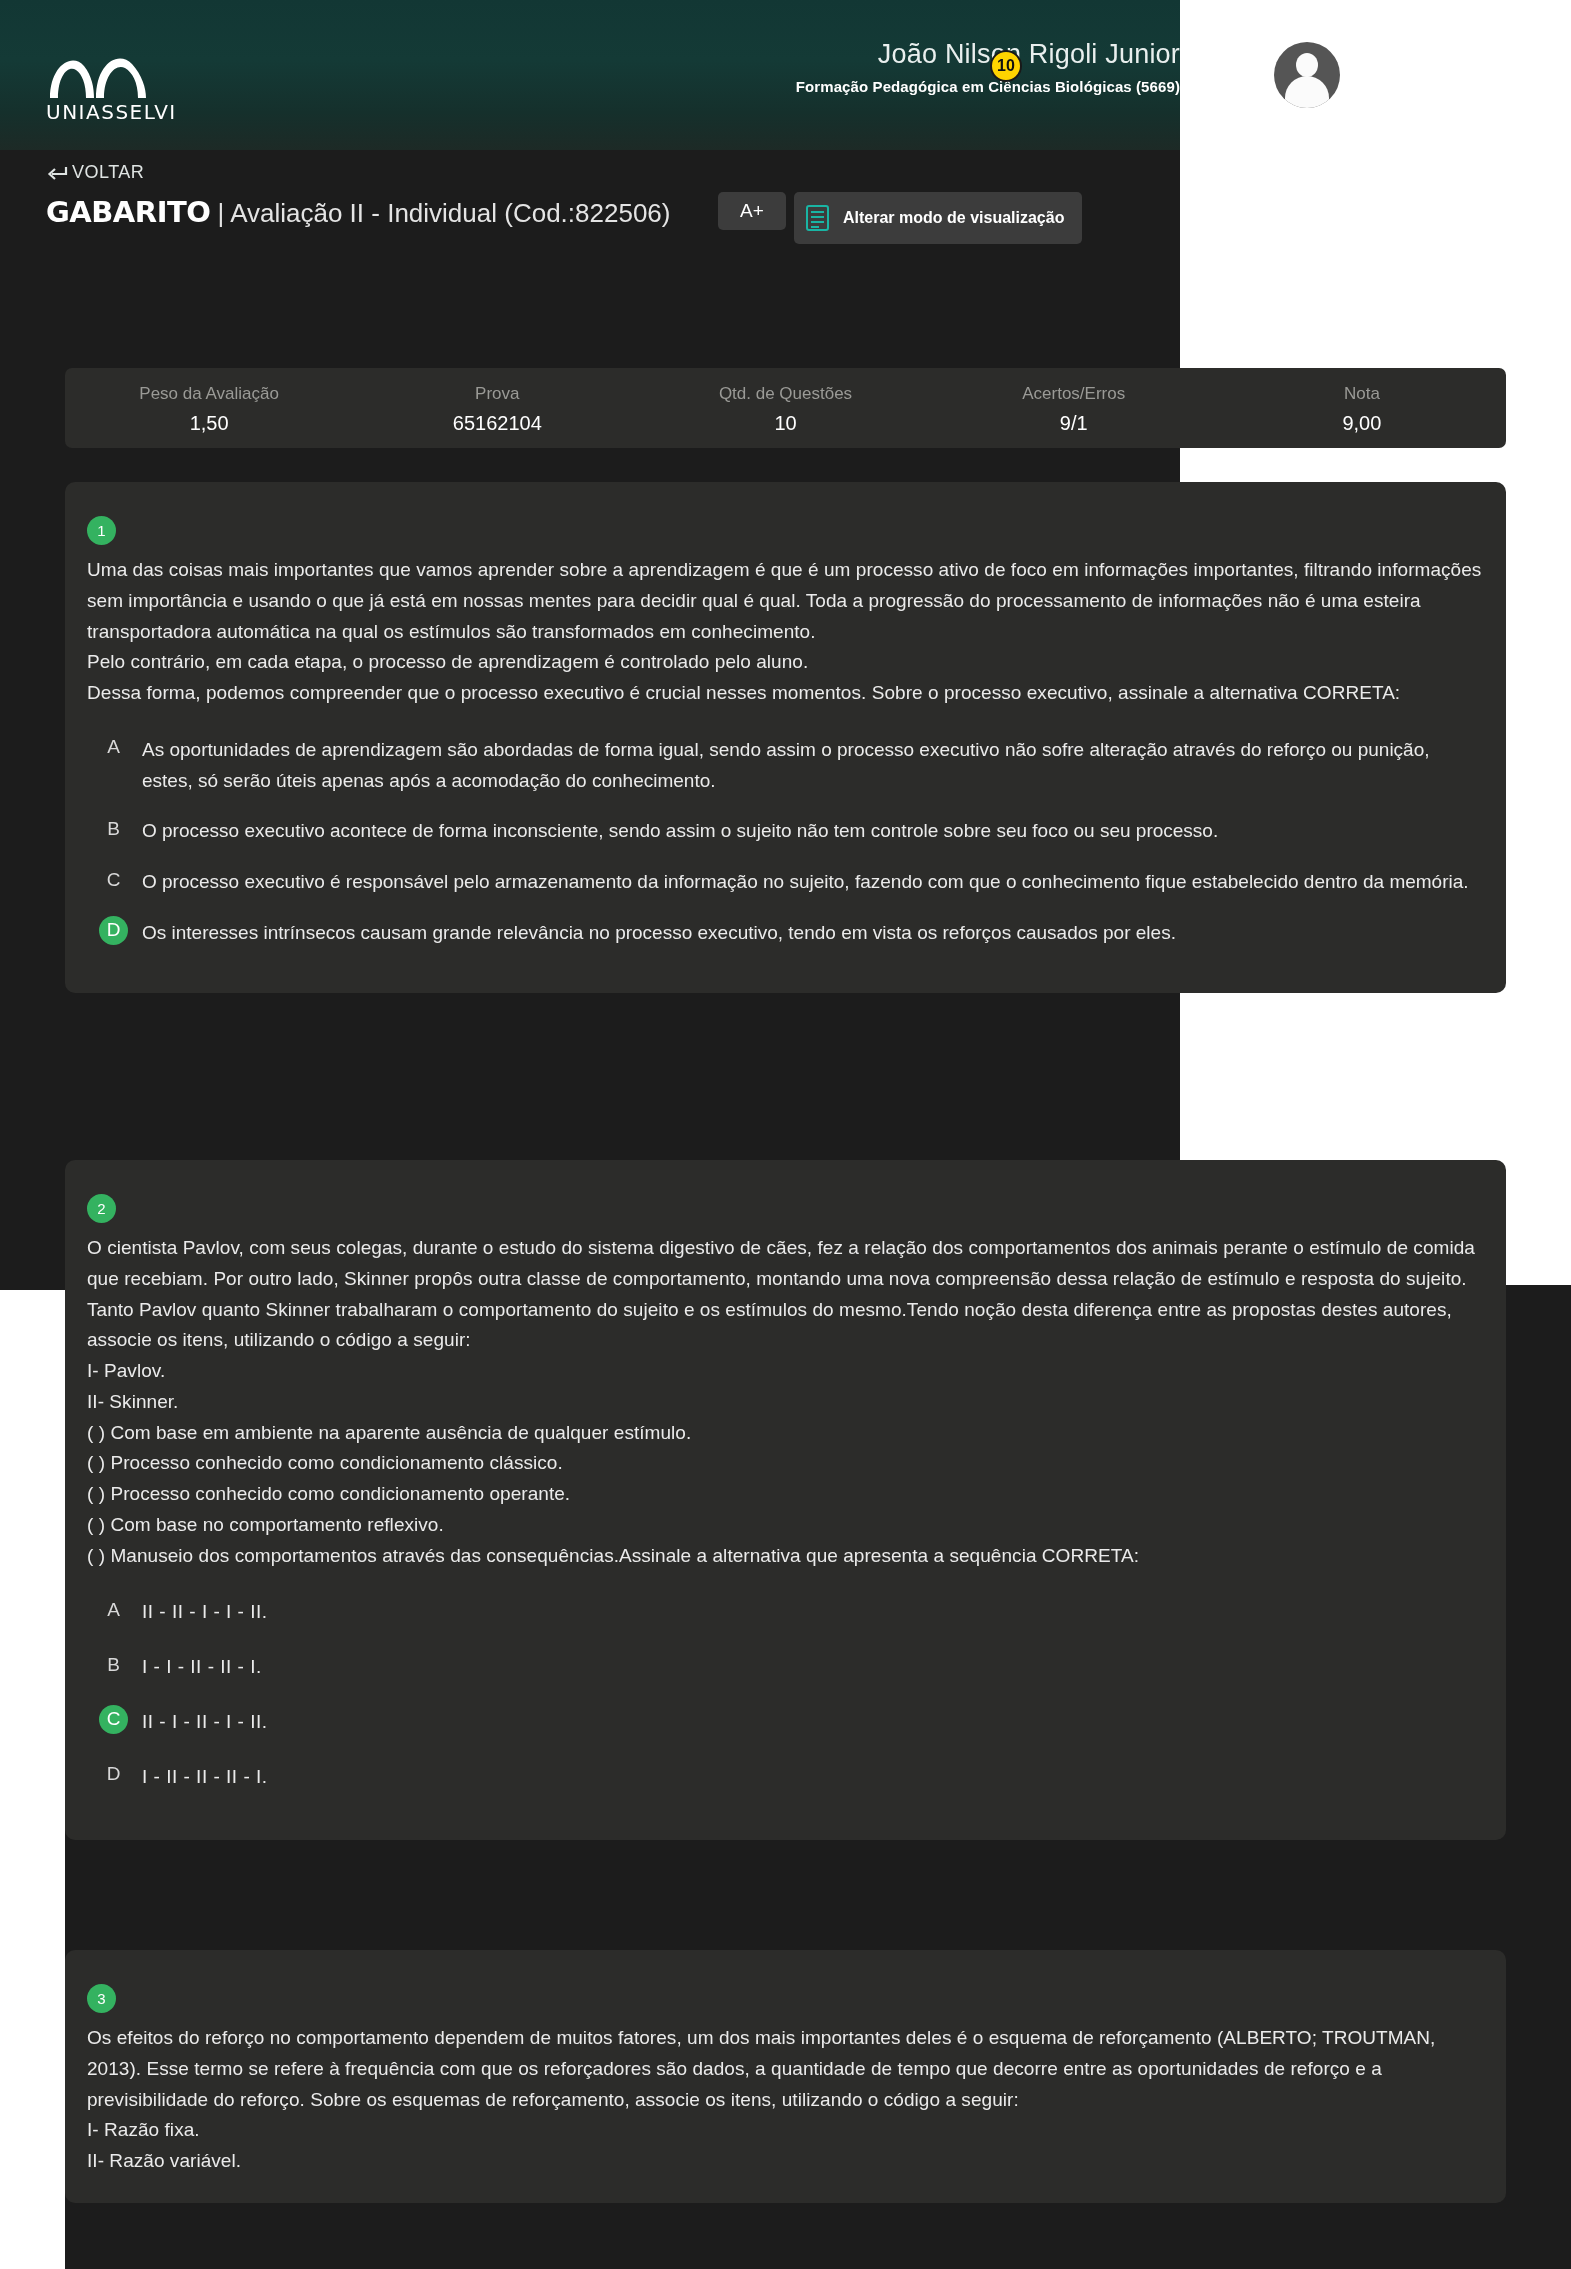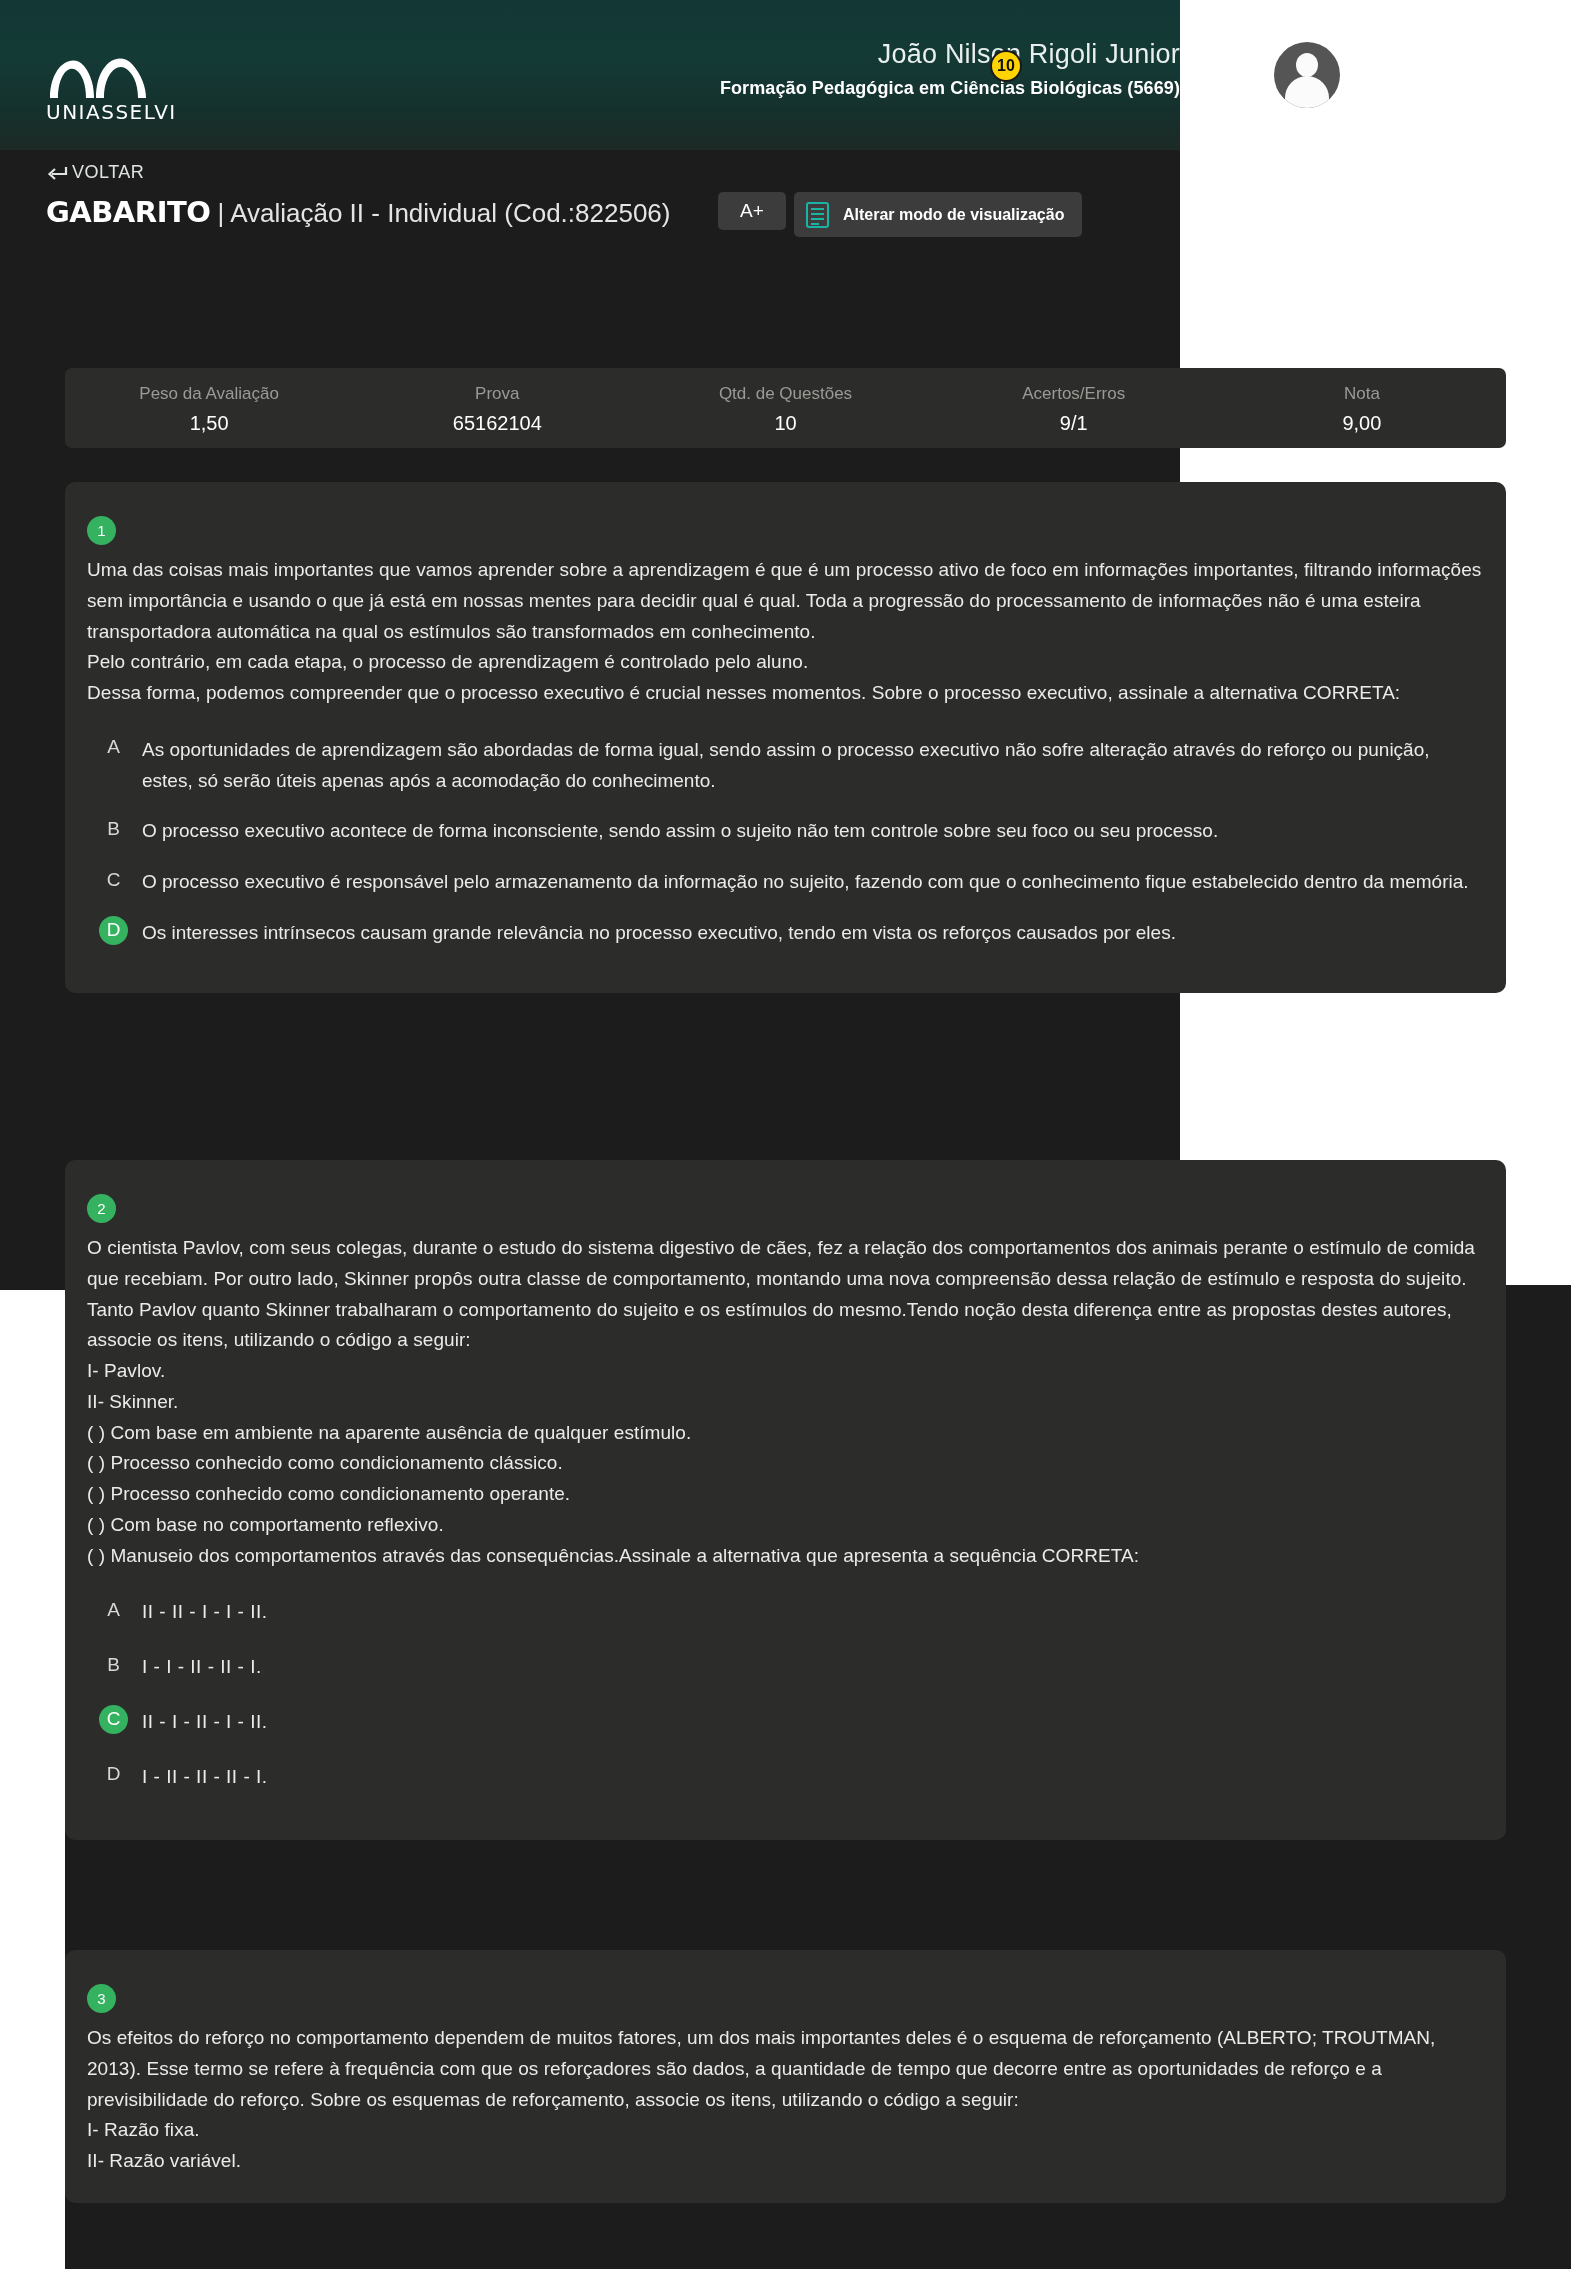--- a/index.html
+++ b/index.html
@@ -80,21 +80,21 @@
   }
   .user-name {
     color: #e9efee;
     font-size: 27px;
     font-weight: 300;
     line-height: 1.2;
     letter-spacing: .2px;
   }
   .user-course {
     color: #ffffff;
-    font-size: 18px;
+    font-size: 15px;
     font-weight: 700;
     margin-top: 8px;
     letter-spacing: .1px;
     text-align: right;
   }
 
   
   .avatar {
     position: absolute;
     left: 1274px;
@@ -194,21 +194,21 @@
     color: #ffffff;
     font-size: 19px;
     display: flex;
     align-items: center;
     justify-content: center;
   }
   .btn-viewmode {
     position: absolute;
     left: 748px;
     top: 0;
-    height: 45px;
+    height: 52px;
     padding: 0 18px 0 12px;
     background: #3c3c3c;
     border-radius: 5px;
     color: #ffffff;
     font-size: 16px;
     font-weight: 700;
     display: flex;
     align-items: center;
     gap: 14px;
   }

